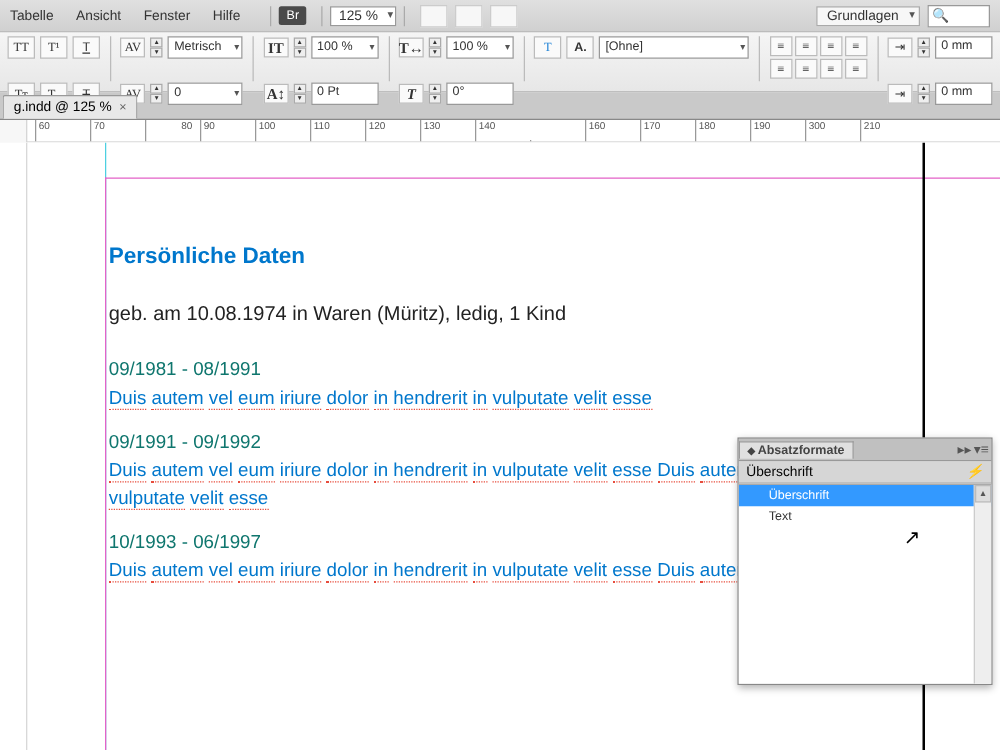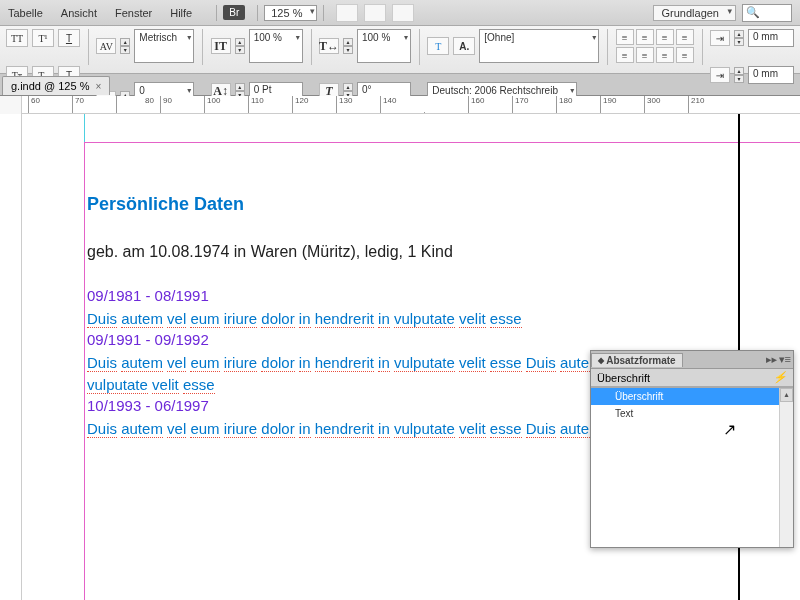--- a/index.html
+++ b/index.html
@@ -16,21 +16,21 @@
 .menubar .workspace { border:1px solid #aaa; background:#f7f7f7; padding:1px 16px 1px 8px; font-size:11px; position:relative; margin-right:6px;}
 .menubar .workspace::after { content:"▾"; position:absolute; right:3px; top:0; font-size:9px; color:#555;}
 .menubar .search { width:50px; height:18px; border:1px solid #999; background:#fff; display:flex; align-items:center; padding-left:3px;}
 .menubar .search .mag { font-size:11px; color:#888;}
 
 .controlbar { background: linear-gradient(#f5f5f5,#e7e7e7); border-bottom:1px solid #aaa; height:48px; padding:3px 6px; font-size:10px; color:#333; display:flex; gap:6px; align-items:flex-start; }
 .ctrl-group { display:flex; flex-direction:column; gap:19px; }
 .ctrl-row { display:flex; align-items:center; gap:4px; }
 .icon-btn { width:22px; height:18px; border:1px solid #bbb; background:#fafafa; display:flex; align-items:center; justify-content:center; font-size:10px; font-family: "Times New Roman", serif;}
 .icon-btn.sm { width:20px; height:16px; }
-.dropdown { border:1px solid #999; background:#fff; padding:1px 14px 1px 4px; font-size:10px; position:relative; height:34px; line-height:14px;}
+.dropdown { border:1px solid #999; background:#fff; padding:1px 14px 1px 4px; font-size:10px; position:relative; height:18px; line-height:14px;}
 .dropdown::after{content:"▾"; position:absolute; right:2px; top:1px; font-size:8px; color:#555;}
 .num-input { border:1px solid #999; background:#fff; padding:1px 4px; font-size:10px; height:18px; width:58px;}
 .stepper { display:flex; flex-direction:column; }
 .stepper span{ width:10px; height:8px; border:1px solid #aaa; background:#eee; font-size:6px; text-align:center; line-height:6px;}
 .vsep { width:1px; height:36px; background:#bbb; margin:0 2px;}
 .T-icon { font-family:"Times New Roman",serif; font-weight:bold; font-size:12px;}
 .para-icons { display:grid; grid-template-columns:repeat(4,18px); gap:2px;}
 .para-icons .icon-btn{width:18px;height:16px;}
 .lang-dd { width:150px; }
 
@@ -47,21 +47,21 @@
 .vruler { position:absolute; left:0; top:0; bottom:0; width:22px; background:#fff; border-right:1px solid #ccc;}
 .page { position:absolute; left:22px; right:0; top:0; bottom:0; background:#fff;}
 .margin-guide { position:absolute; border:1px solid #e462c8; border-right:none; border-bottom:none; left:62px; top:28px; right:0; bottom:0;}
 .col-guide { position:absolute; width:1px; background:#4dd0e1; top:0; bottom:0; left:62px;}
 .black-vline { position:absolute; width:2px; background:#000; top:0; bottom:0; right:60px;}
 
 .doc-content { position:absolute; left:65px; top:80px; right:20px; font-family: Arial, sans-serif;}
 .doc-content .heading { color:#0077cc; font-weight:bold; font-size:18px; margin-bottom:28px;}
 .doc-content .body-line { color:#222; font-size:16px; margin-bottom:26px;}
 .doc-content .heading-selected { display:inline-block; background:#000; color:#e87722; font-weight:bold; font-size:18px; padding:2px 4px; margin-bottom:26px;}
-.doc-content .date-line { color:#6d28d9; font-size:15px; }
+.doc-content .date-line { color:#0f766e; font-size:15px; margin-top:14px;}
 .doc-content .lorem { color:#0077cc; font-size:15px; line-height:1.5; margin-top:4px;}
 .doc-content .lorem span { border-bottom:1px dotted #e74c3c;}
 
 .panel { position:absolute; right:6px; top:350px; width:204px; background:#dcdcdc; border:1px solid #888; box-shadow:0 2px 6px rgba(0,0,0,.3); font-size:11px;}
 .panel-tab-row { background:#c0c0c0; display:flex; align-items:center; height:18px; border-bottom:1px solid #999;}
 .panel-tab { background:#e0e0e0; border:1px solid #999; border-bottom:none; padding:1px 6px; font-size:10px; font-weight:bold; color:#444; display:flex; align-items:center; gap:2px;}
 .panel-tab .diamond { font-size:8px;}
 .panel-tab-row .panel-icons { margin-left:auto; display:flex; gap:2px; padding-right:2px; color:#555;}
 .panel-header { background:#d6d6d6; padding:2px 6px; border-bottom:1px solid #aaa; display:flex; align-items:center;}
 .panel-header .flash { margin-left:auto; font-size:11px; font-style:italic; color:#555;}
@@ -172,23 +172,20 @@
     </div>
   </div>
   <div class="vsep"></div>
   <div class="ctrl-group">
     <div class="ctrl-row">
       <span class="icon-btn" style="color:#2384d6">T</span>
       <span class="icon-btn">
           <b>A.</b>
         </span>
       <span class="dropdown" style="width:120px">[Ohne]</span>
-    </div>
-    <div class="ctrl-row">
-      <span class="dropdown lang-dd">Deutsch: 2006 Rechtschreib</span>
     </div>
   </div>
   <div class="vsep"></div>
   <div class="ctrl-group">
     <div class="para-icons">
       <span class="icon-btn">≡</span>
       <span class="icon-btn">≡</span>
       <span class="icon-btn">≡</span>
       <span class="icon-btn">≡</span>
       <span class="icon-btn">≡</span>

